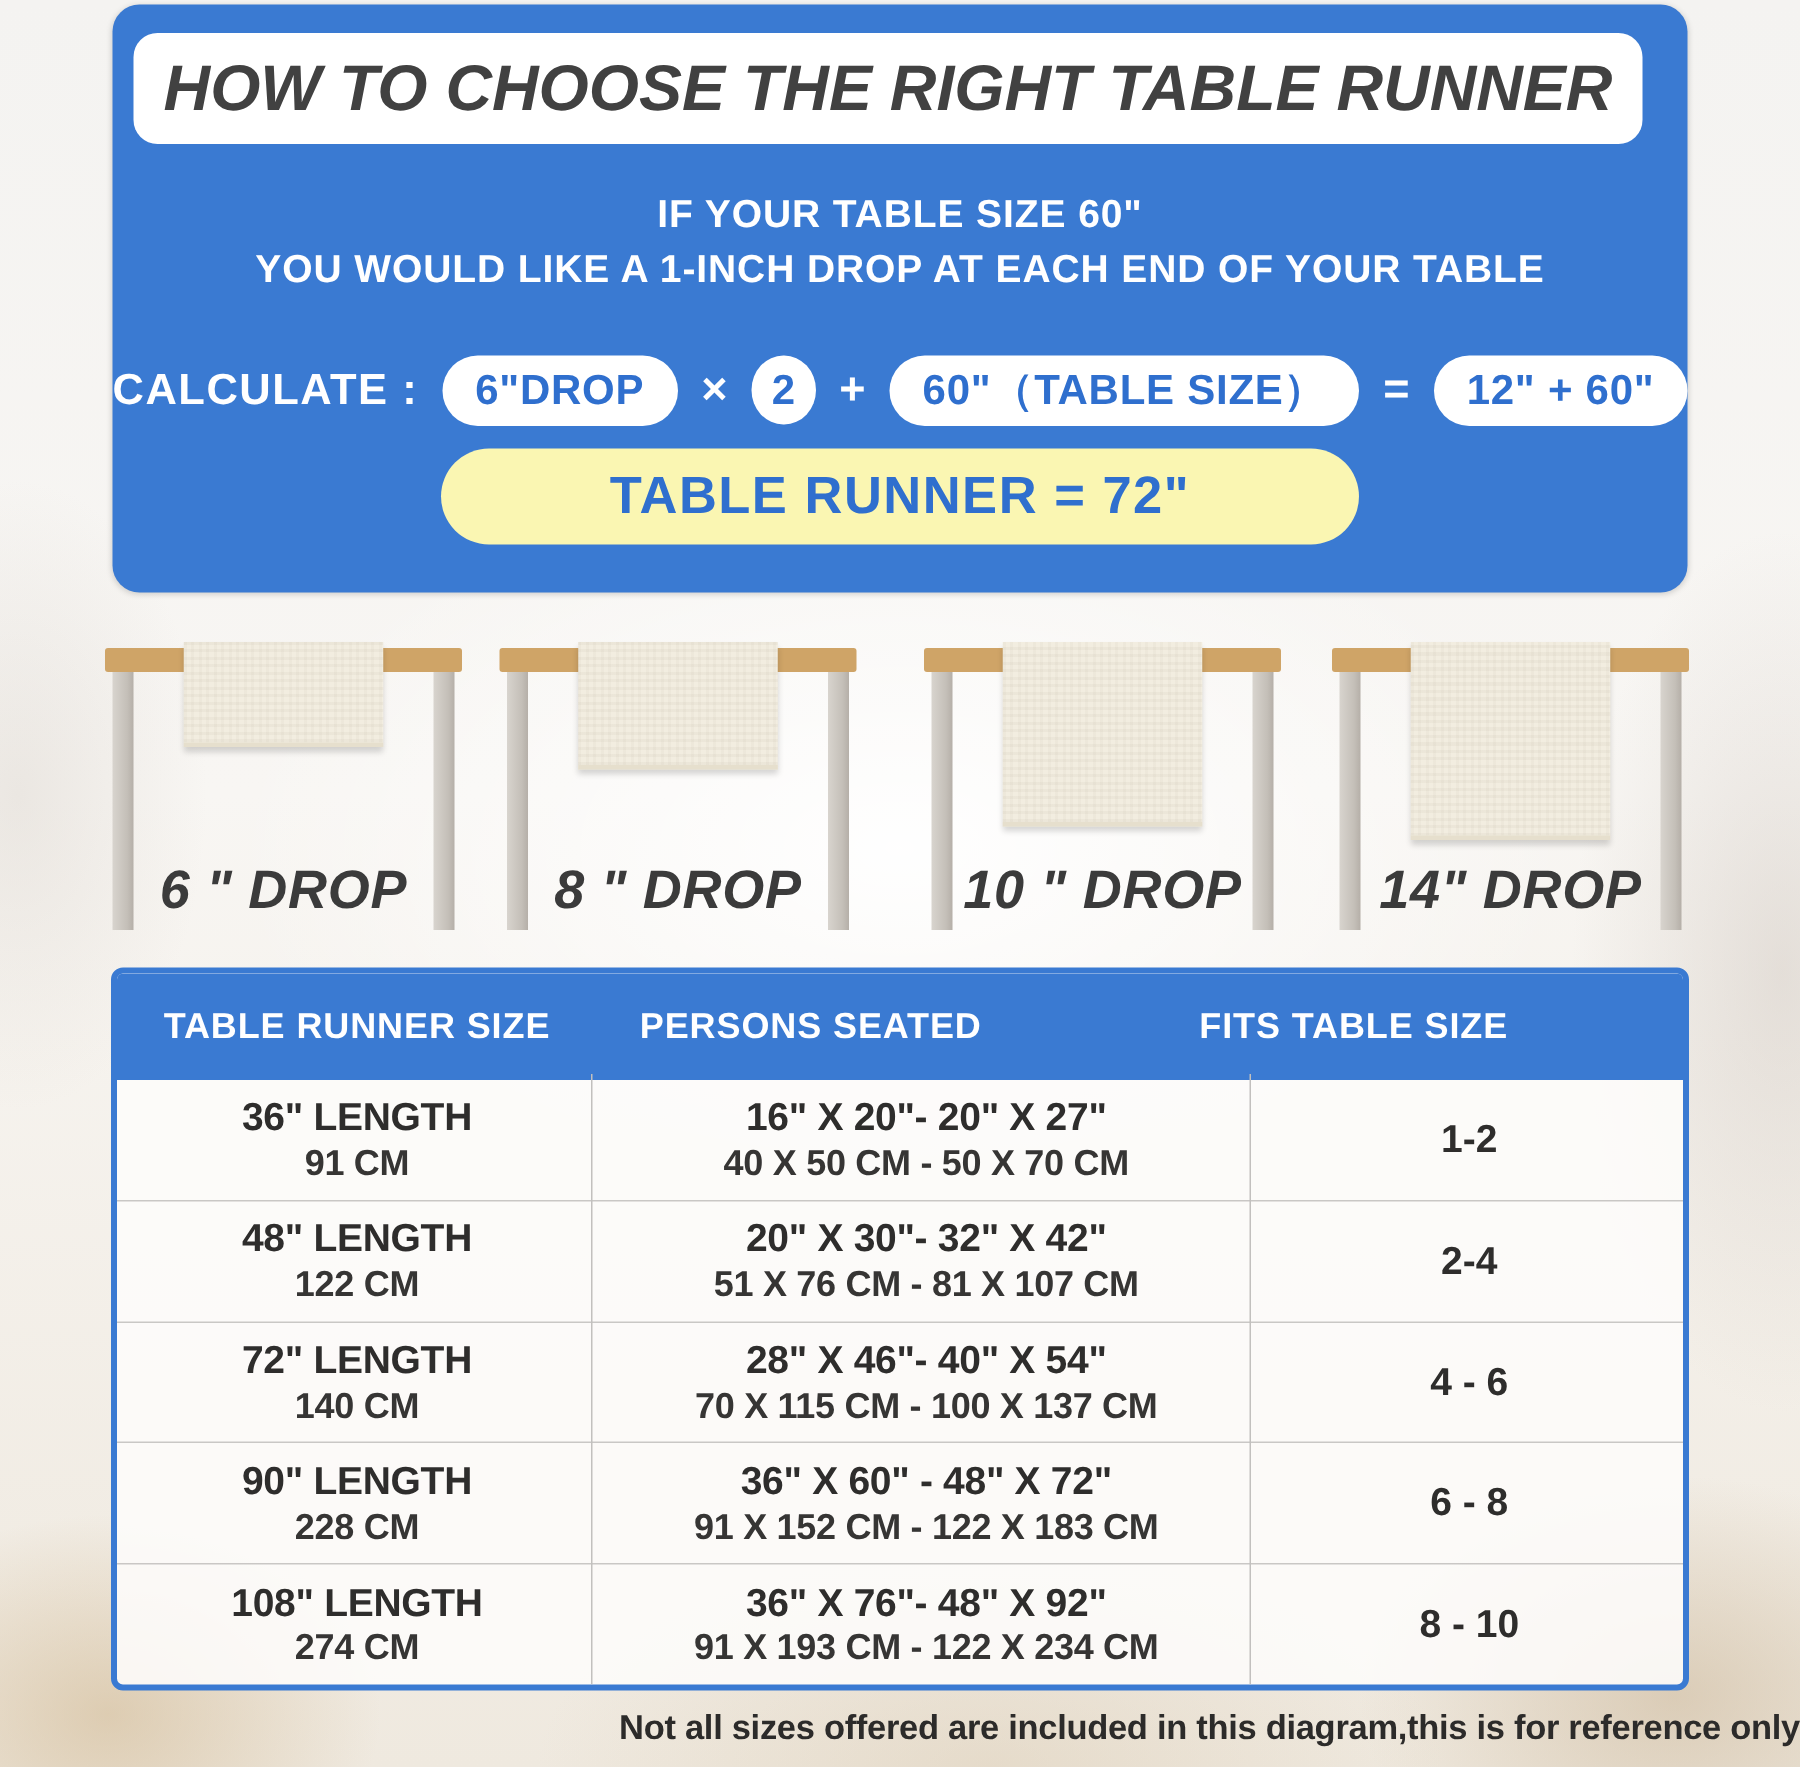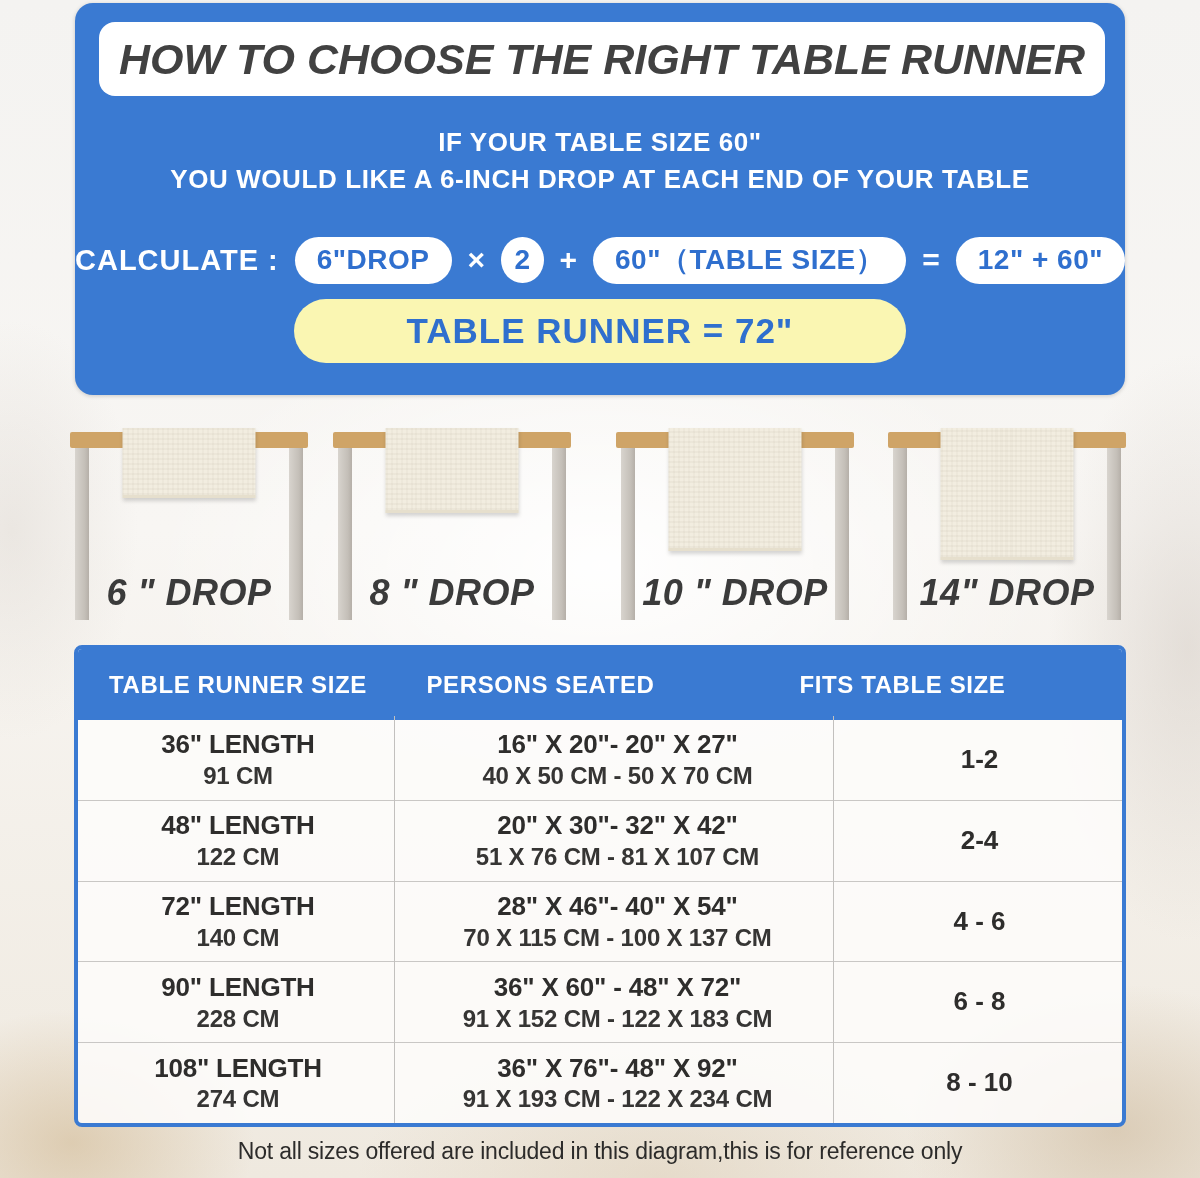--- a/index.html
+++ b/index.html
@@ -11,21 +11,21 @@
       radial-gradient(ellipse 300px 210px at 93% 96%, rgba(198,175,142,0.50), transparent 70%),
       radial-gradient(ellipse 420px 200px at 55% 100%, rgba(214,196,168,0.38), transparent 72%),
       radial-gradient(ellipse 200px 420px at 99% 55%, rgba(205,196,188,0.45), transparent 70%),
       radial-gradient(ellipse 180px 300px at 1% 45%, rgba(215,208,200,0.4), transparent 70%),
       radial-gradient(ellipse 600px 340px at 50% 48%, rgba(255,255,255,0.95), transparent 75%),
       linear-gradient(#f4f3f1 0%, #f8f6f3 45%, #efe9df 100%);
   }
   
   .top-box{position:absolute;left:75px;top:3px;width:1050px;height:392px;
     background:#3a7ad2;border-radius:18px;box-shadow:0 1px 4px rgba(0,0,0,0.18);}
-  .title-banner{position:absolute;left:24px;top:19px;width:1006px;height:74px;
+  .title-banner{position:absolute;left:14px;top:19px;width:1006px;height:74px;
     background:#ffffff;border-radius:16px;display:flex;align-items:center;justify-content:center;}
   .title-banner span{font-size:43px;font-weight:bold;font-style:italic;color:#414141;
     letter-spacing:0px;white-space:nowrap;}
   .subtitle{position:absolute;left:0;width:100%;text-align:center;color:#ffffff;
     font-size:26px;font-weight:600;letter-spacing:0.6px;}
   .sub1{top:124px;}
   .sub2{top:161px;}
   .calc-row{position:absolute;left:0;top:233px;width:100%;height:48px;
     display:flex;align-items:center;justify-content:center;gap:16px;}
   .calc-label{color:#ffffff;font-weight:800;font-size:29px;letter-spacing:1px;white-space:nowrap;}
@@ -67,34 +67,34 @@
   .table-body{display:flex;flex-direction:column;height:403px;}
   .trow{flex:1;display:flex;align-items:center;border-bottom:1px solid #c9c7c5;box-sizing:border-box;}
   .trow:last-child{border-bottom:none;}
   .cell{text-align:center;line-height:1.22;}
   .in-line{font-size:26px;font-weight:bold;color:#2e2d2c;letter-spacing:-0.2px;}
   .cm-line{font-size:24px;font-weight:bold;color:#363534;letter-spacing:-0.2px;}
   .persons{font-size:26px;font-weight:600;color:#2e2d2c;}
   .vline{position:absolute;top:67px;bottom:0;width:1px;background:#c2c0be;}
   .v1{left:316px;} .v2{left:755px;}
   
-  .footer-note{position:absolute;left:0;top:1138px;width:100%;text-align:center;
-    font-size:23px;font-weight:normal;color:#2c2b2a;letter-spacing:-0.2px;}
+  .footer-note{position:absolute;left:0;top:1138px;width:100%;text-align:right;
+    font-size:23px;font-weight:bold;color:#2c2b2a;letter-spacing:-0.2px;}
 </style>
 </head>
 <body>
 
 <div class="page">
 
   <div class="top-box">
     <div class="title-banner">
       <span>HOW TO CHOOSE THE RIGHT TABLE RUNNER</span>
     </div>
     <div class="subtitle sub1">IF YOUR TABLE SIZE 60"</div>
-    <div class="subtitle sub2">YOU WOULD LIKE A 6-INCH DROP AT EACH END OF YOUR TABLE</div>
+    <div class="subtitle sub2">YOU WOULD LIKE A 1-INCH DROP AT EACH END OF YOUR TABLE</div>
 
     <div class="calc-row">
       <span class="calc-label">CALCULATE :</span>
       <span class="pill">6"DROP</span>
       <span class="op">×</span>
       <span class="circle">2</span>
       <span class="op">+</span>
       <span class="pill">60"（TABLE SIZE）</span>
       <span class="op">=</span>
       <span class="pill">12" + 60"</span>

